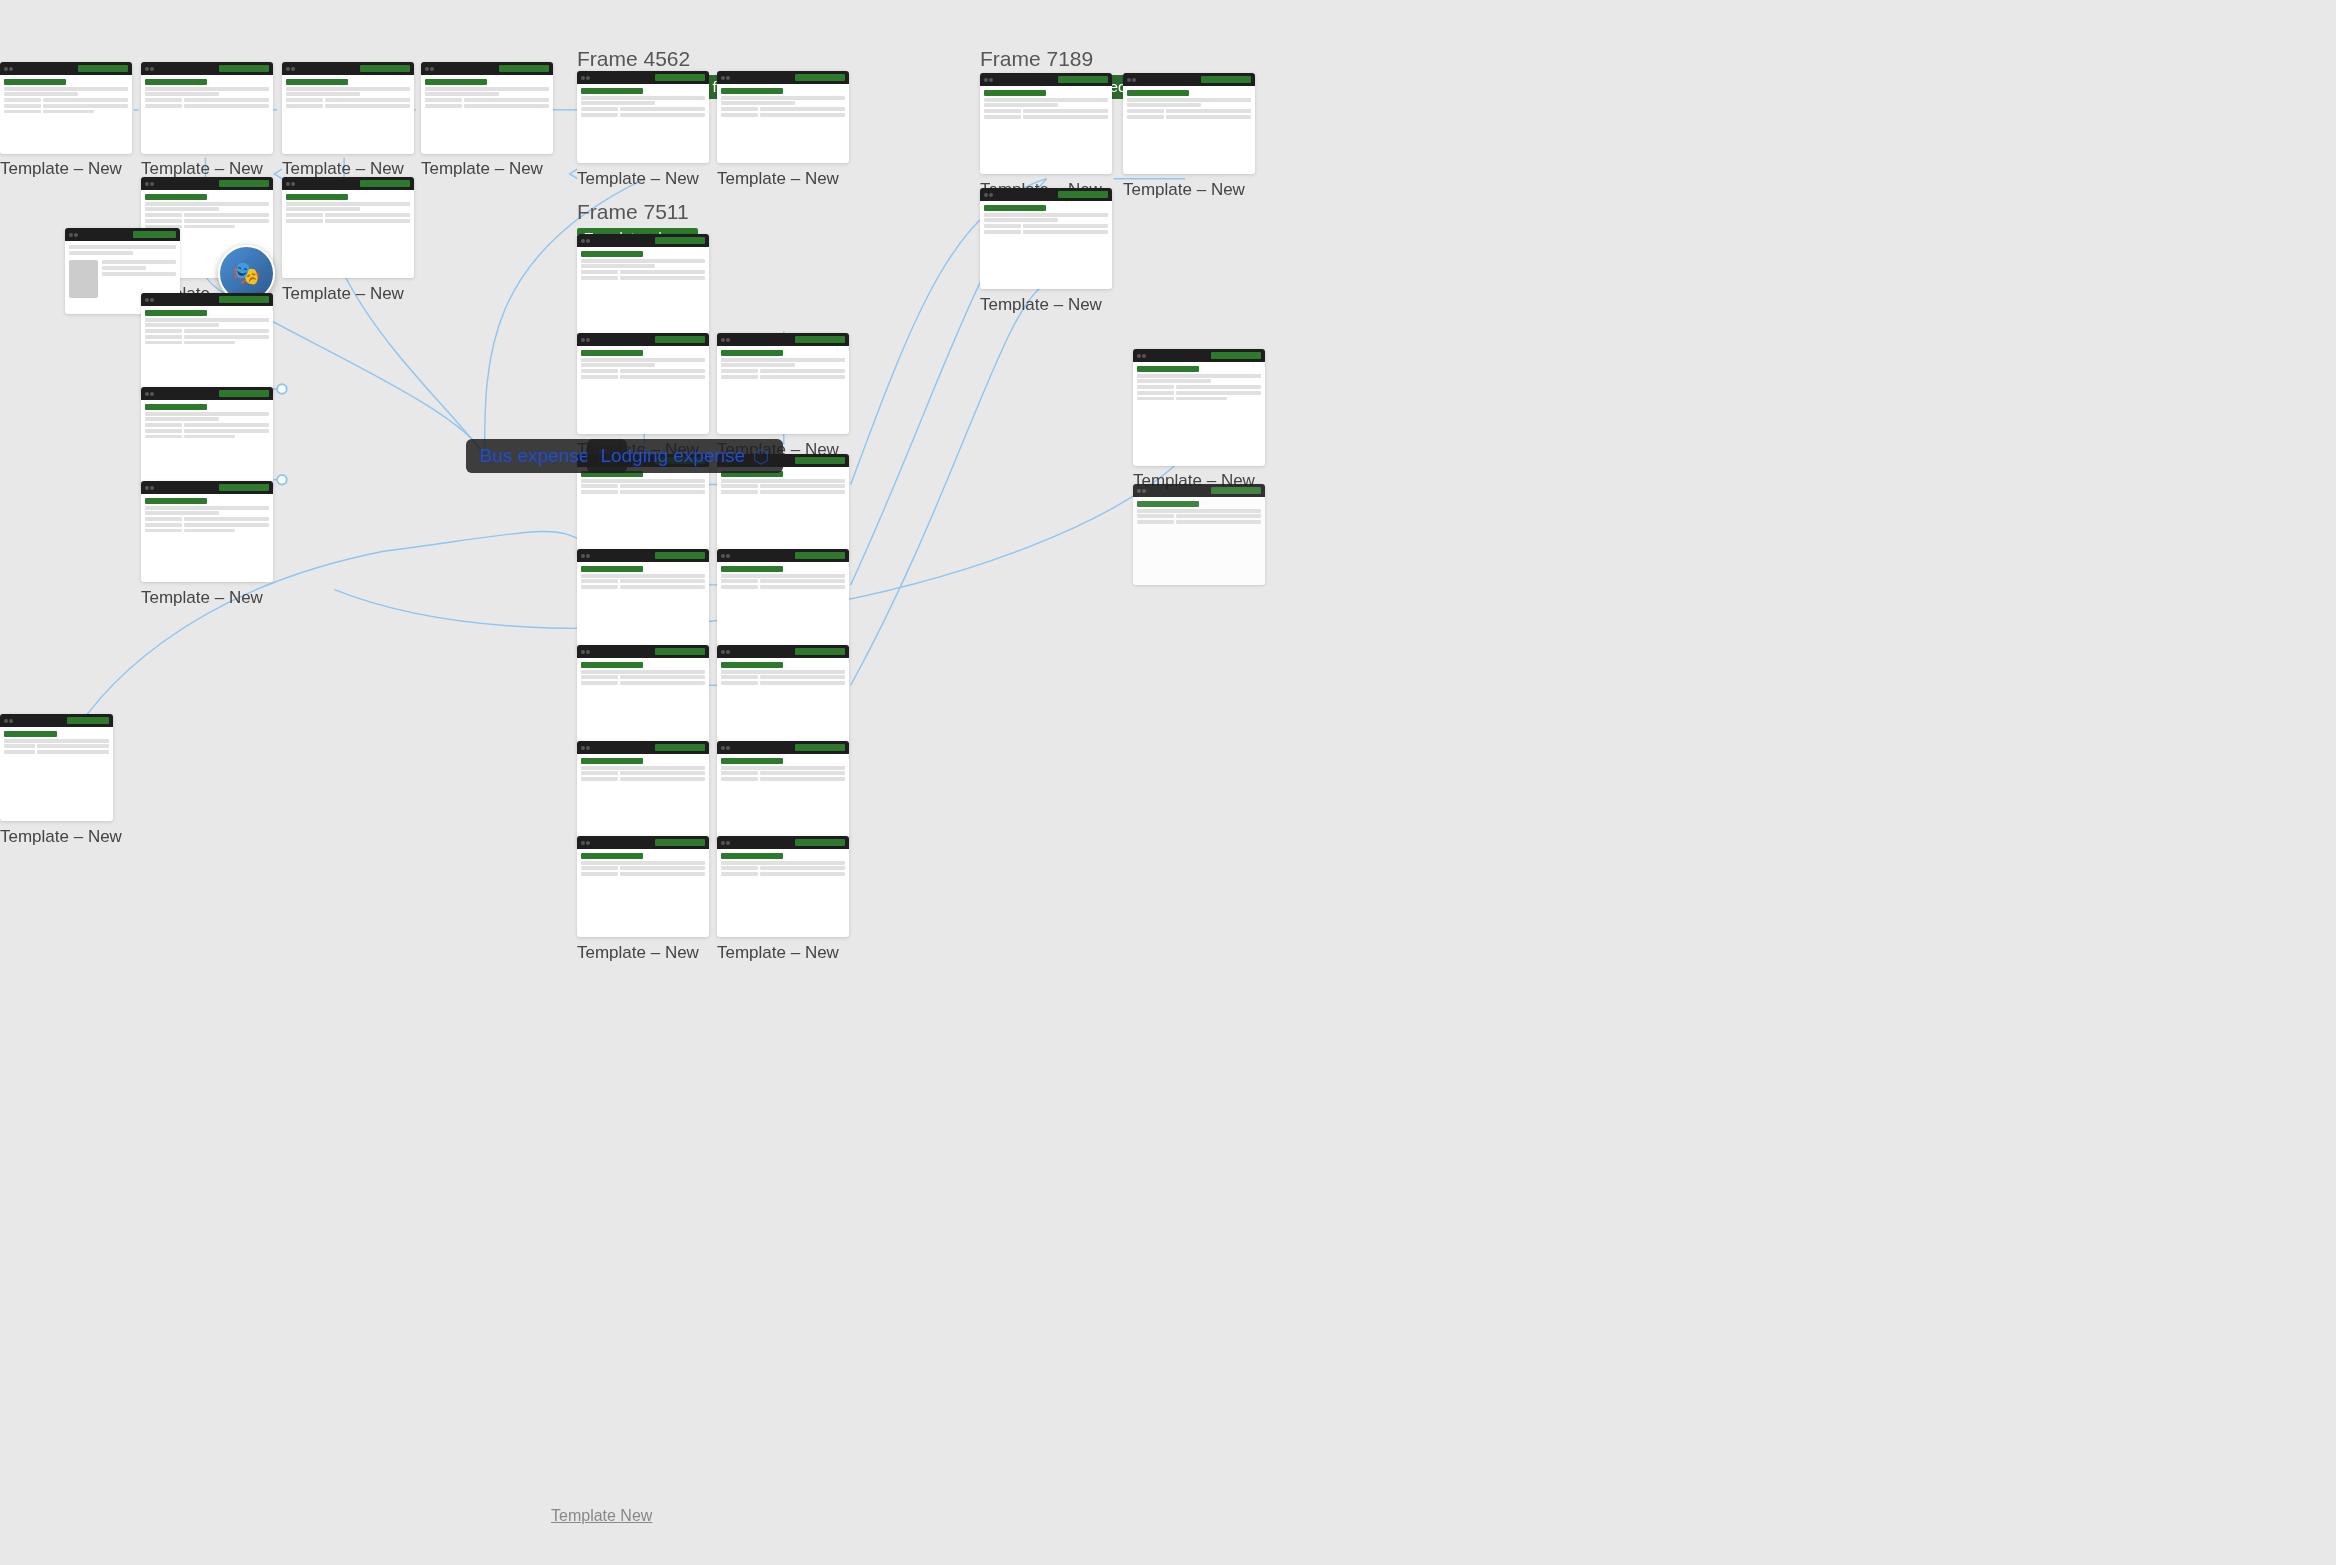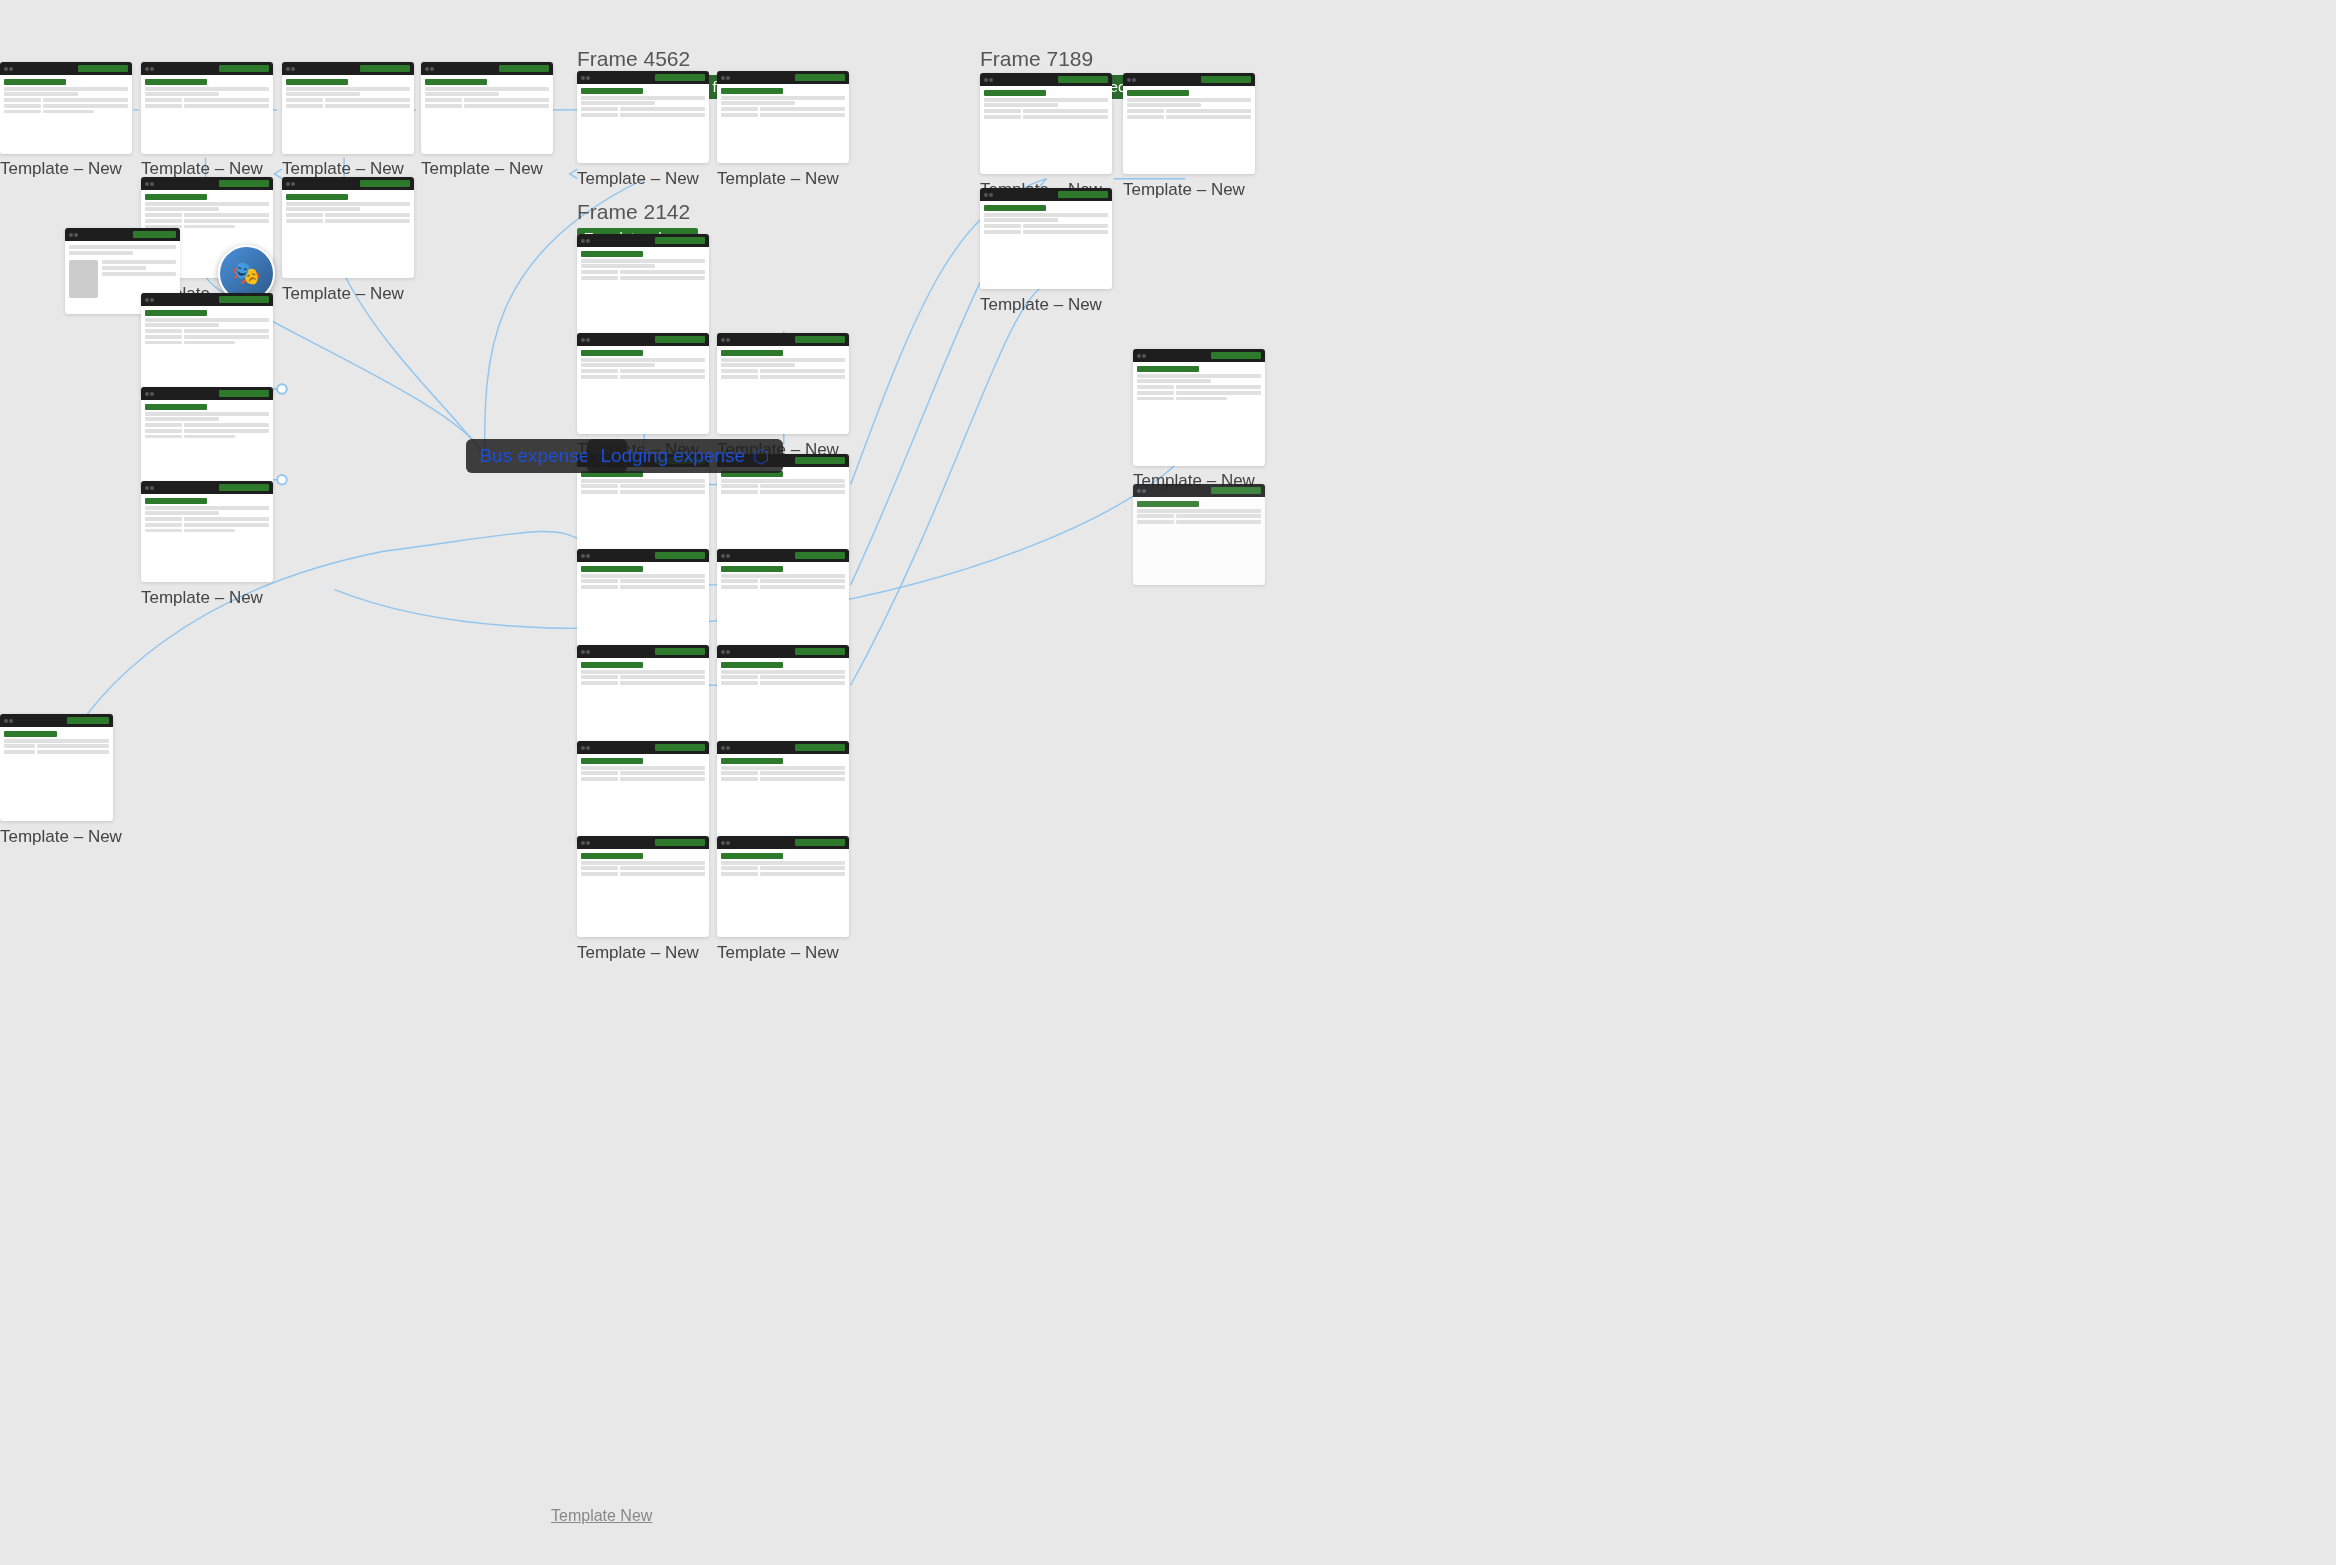--- a/index.html
+++ b/index.html
@@ -218,21 +218,21 @@
     <span>Frame 4562</span>
     <span class="frame-tag">Add new expense from scratch</span>
   </div>
 
   <div class="frame-label with-tag" style="left:980px; top:31px;">
     <span>Frame 7189</span>
     <span class="frame-tag">Template completed</span>
   </div>
 
   <div class="frame-label" style="left:577px; top:184px;">
-    <div>Frame 2142</div>
+    <div>Frame 7511</div>
     <div class="frame-tag" style="background:#2d7a2d; color:#fff; font-size:14.3px; padding:1.9px 7.6px; border-radius:1.9px; margin-top:1.9px;">Template – boop</div>
   </div>
 
   <div class="template-card" style="left:0px; top:46px; width:132px; height:92px;">
     <div class="card-header">
         <div class="card-dot"></div>
         <div class="card-dot"></div>
         <div class="card-green-bar"></div>
       </div>
     <div class="card-body">

